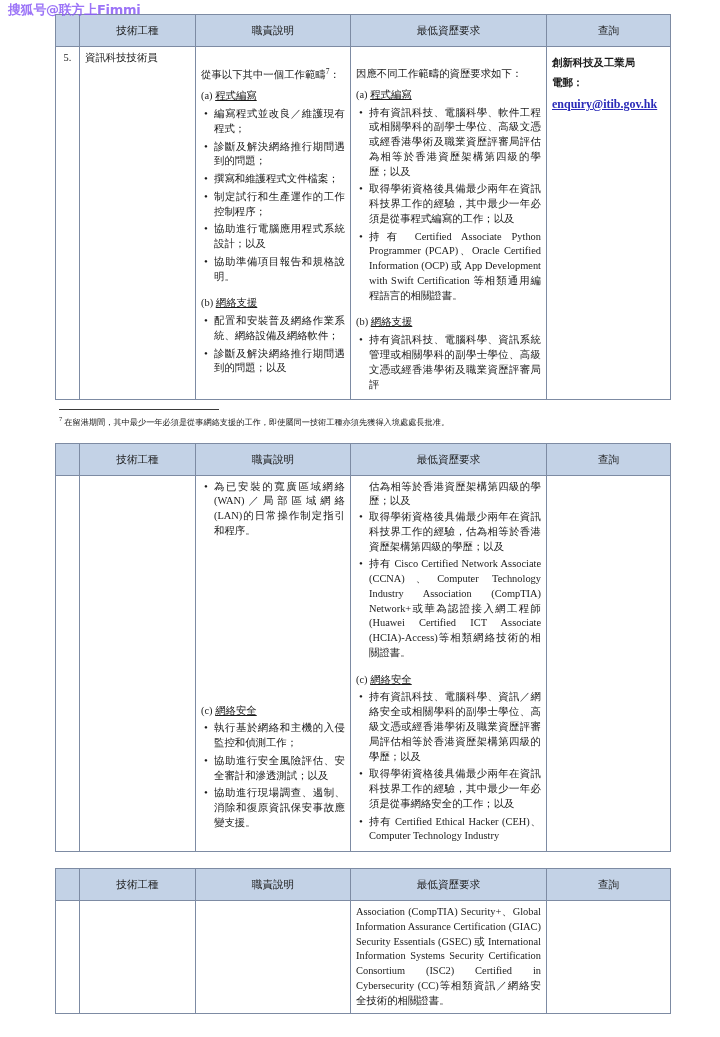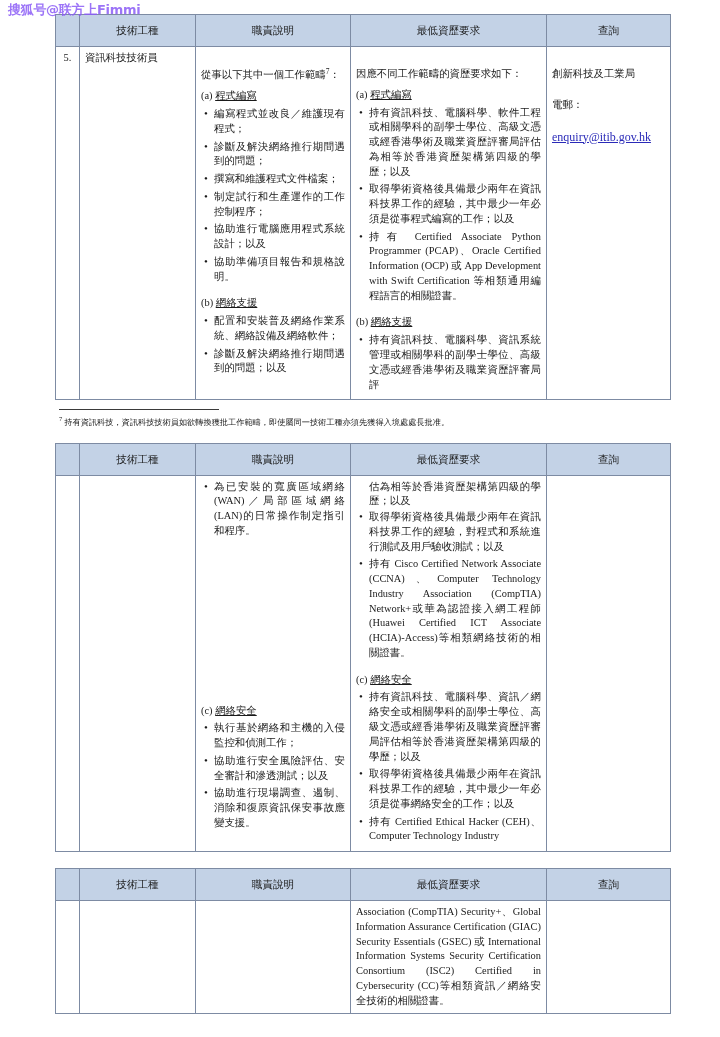--- a/index.html
+++ b/index.html
@@ -92,21 +92,21 @@
     content: "\2022";
     position: absolute;
     left: -10px;
     top: -1px;
     font-size: 11px;
   }
   .spacer { height: 9px; }
   .justify { text-align: justify; text-justify: inter-ideograph; }
   sup.fn { font-size: 7.5px; vertical-align: super; }
 
-  .enq-line { margin: 16px 0 1px 0; }
+  .enq-line { margin: 5px 0 1px 0; font-weight: bold; }
   a.mail {
     color: #2a2ab8;
     text-decoration: underline;
     font-size: 12px;
     word-break: break-all;
   }
 
   
   .footnote-zone {
     padding: 0 50px 0 55px;
@@ -223,21 +223,21 @@
             </div>
           </td>
         </tr>
       </tbody>
     </table>
   </div>
 
   <div class="footnote-zone">
     <div class="fn-rule"></div>
     <div class="fn-text">
-      <sup>7</sup><span>持有資訊科技，資訊科技技術員如欲轉換獲批工作範疇，即使屬同一技術工種亦須先獲得入境處處長批准。</span>
+      <sup>7</sup><span>在留港期間，其中最少一年必須是從事網絡支援的工作，即使屬同一技術工種亦須先獲得入境處處長批准。</span>
     </div>
   </div>
 
   <div class="gap-a"></div>
 
   <div class="tbl-wrap">
     <table class="doc">
       <colgroup>
         <col class="c-num">
           <col class="c-trade">
@@ -273,21 +273,21 @@
             <ul class="bul">
               <li>執行基於網絡和主機的入侵監控和偵測工作；</li>
               <li>協助進行安全風險評估、安全審計和滲透測試；以及</li>
               <li>協助進行現場調查、遏制、消除和復原資訊保安事故應變支援。</li>
             </ul>
           </td>
 
           <td>
             <div class="justify" style="padding-left:13px; margin-bottom:1px;">估為相等於香港資歷架構第四級的學歷；以及</div>
             <ul class="bul">
-              <li>取得學術資格後具備最少兩年在資訊科技界工作的經驗，對程式和系統進行測試及用戶驗收測試；以及</li>
+              <li>取得學術資格後具備最少兩年在資訊科技界工作的經驗，估為相等於香港資歷架構第四級的學歷；以及</li>
               <li>持有 Cisco Certified Network Associate (CCNA)、Computer Technology Industry Association (CompTIA) Network+或華為認證接入網工程師 (Huawei Certified ICT Associate (HCIA)-Access)等相類網絡技術的相關證書。</li>
             </ul>
 
             <div class="spacer"></div>
 
             <div class="sec-head">
               <span>(c)</span>
               <span class="u">網絡安全</span>
             </div>
             <ul class="bul">

